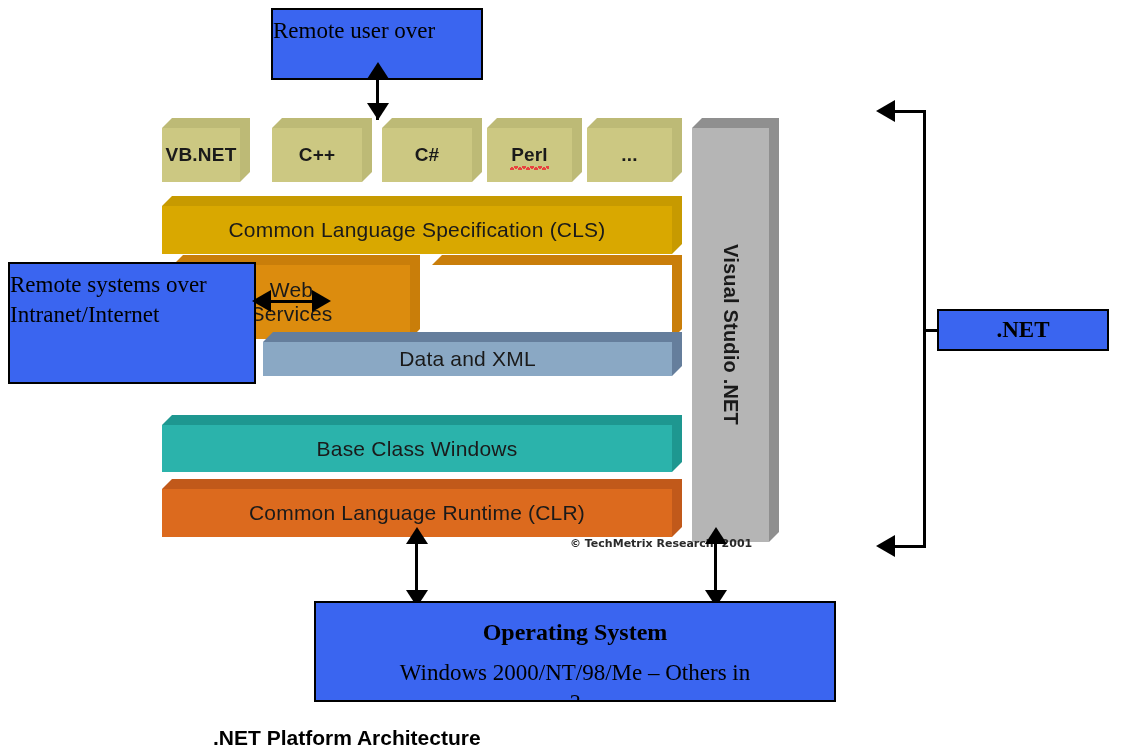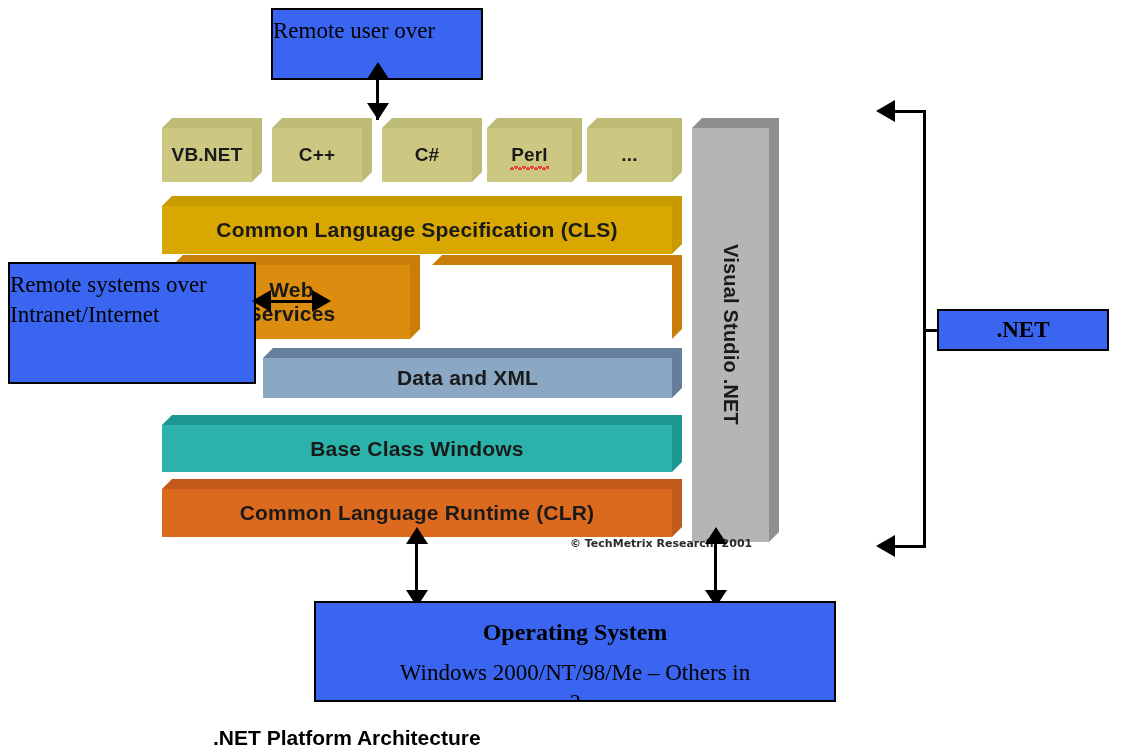--- a/index.html
+++ b/index.html
@@ -24,21 +24,21 @@
     position: absolute;
     left: 0;
     top: 10px;
     right: 10px;
     bottom: 0;
     display: flex;
     align-items: center;
     justify-content: center;
     text-align: center;
     color: #1a1a1a;
-    font-weight: 700;
+    font-weight: 400;
     letter-spacing: 0.2px;
     line-height: 1.12;
   }
   .block .topface {
     position: absolute;
     left: 0;
     top: 0;
     right: 0;
     height: 10px;
     clip-path: polygon(10px 0, 100% 0, calc(100% - 10px) 100%, 0 100%);
@@ -197,21 +197,21 @@
     position: absolute;
     font-size: 21px;
     font-weight: bold;
     color: #000000;
     white-space: nowrap;
   }
 </style>
 </head>
 <body>
 
-<div class="block lang" style="left:162px; top:118px; width:100px; height:64px;">
+<div class="block lang" style="left:162px; top:118px; width:88px; height:64px;">
   <div class="topface"></div>
   <div class="rightface"></div>
   <div class="front">
     <span class="lang-label">VB.NET</span>
   </div>
 </div>
 
 <div class="block lang" style="left:272px; top:118px; width:100px; height:64px;">
   <div class="topface"></div>
   <div class="rightface"></div>
@@ -257,21 +257,21 @@
     <span style="white-space:pre-line;">Web
 Services</span>
   </div>
 </div>
 
 <div class="block orange" style="left:432px; top:255px; width:250px; height:84px;">
   <div class="topface"></div>
   <div class="rightface"></div>
 </div>
 
-<div class="block dataxml" style="left:263px; top:348px; width:419px; height:50px;">
+<div class="block dataxml" style="left:263px; top:332px; width:419px; height:44px;">
   <div class="topface"></div>
   <div class="rightface"></div>
   <div class="front">Data and XML</div>
 </div>
 
 <div class="block bcl" style="left:162px; top:415px; width:520px; height:57px;">
   <div class="topface"></div>
   <div class="rightface"></div>
   <div class="front">Base Class Windows</div>
 </div>

